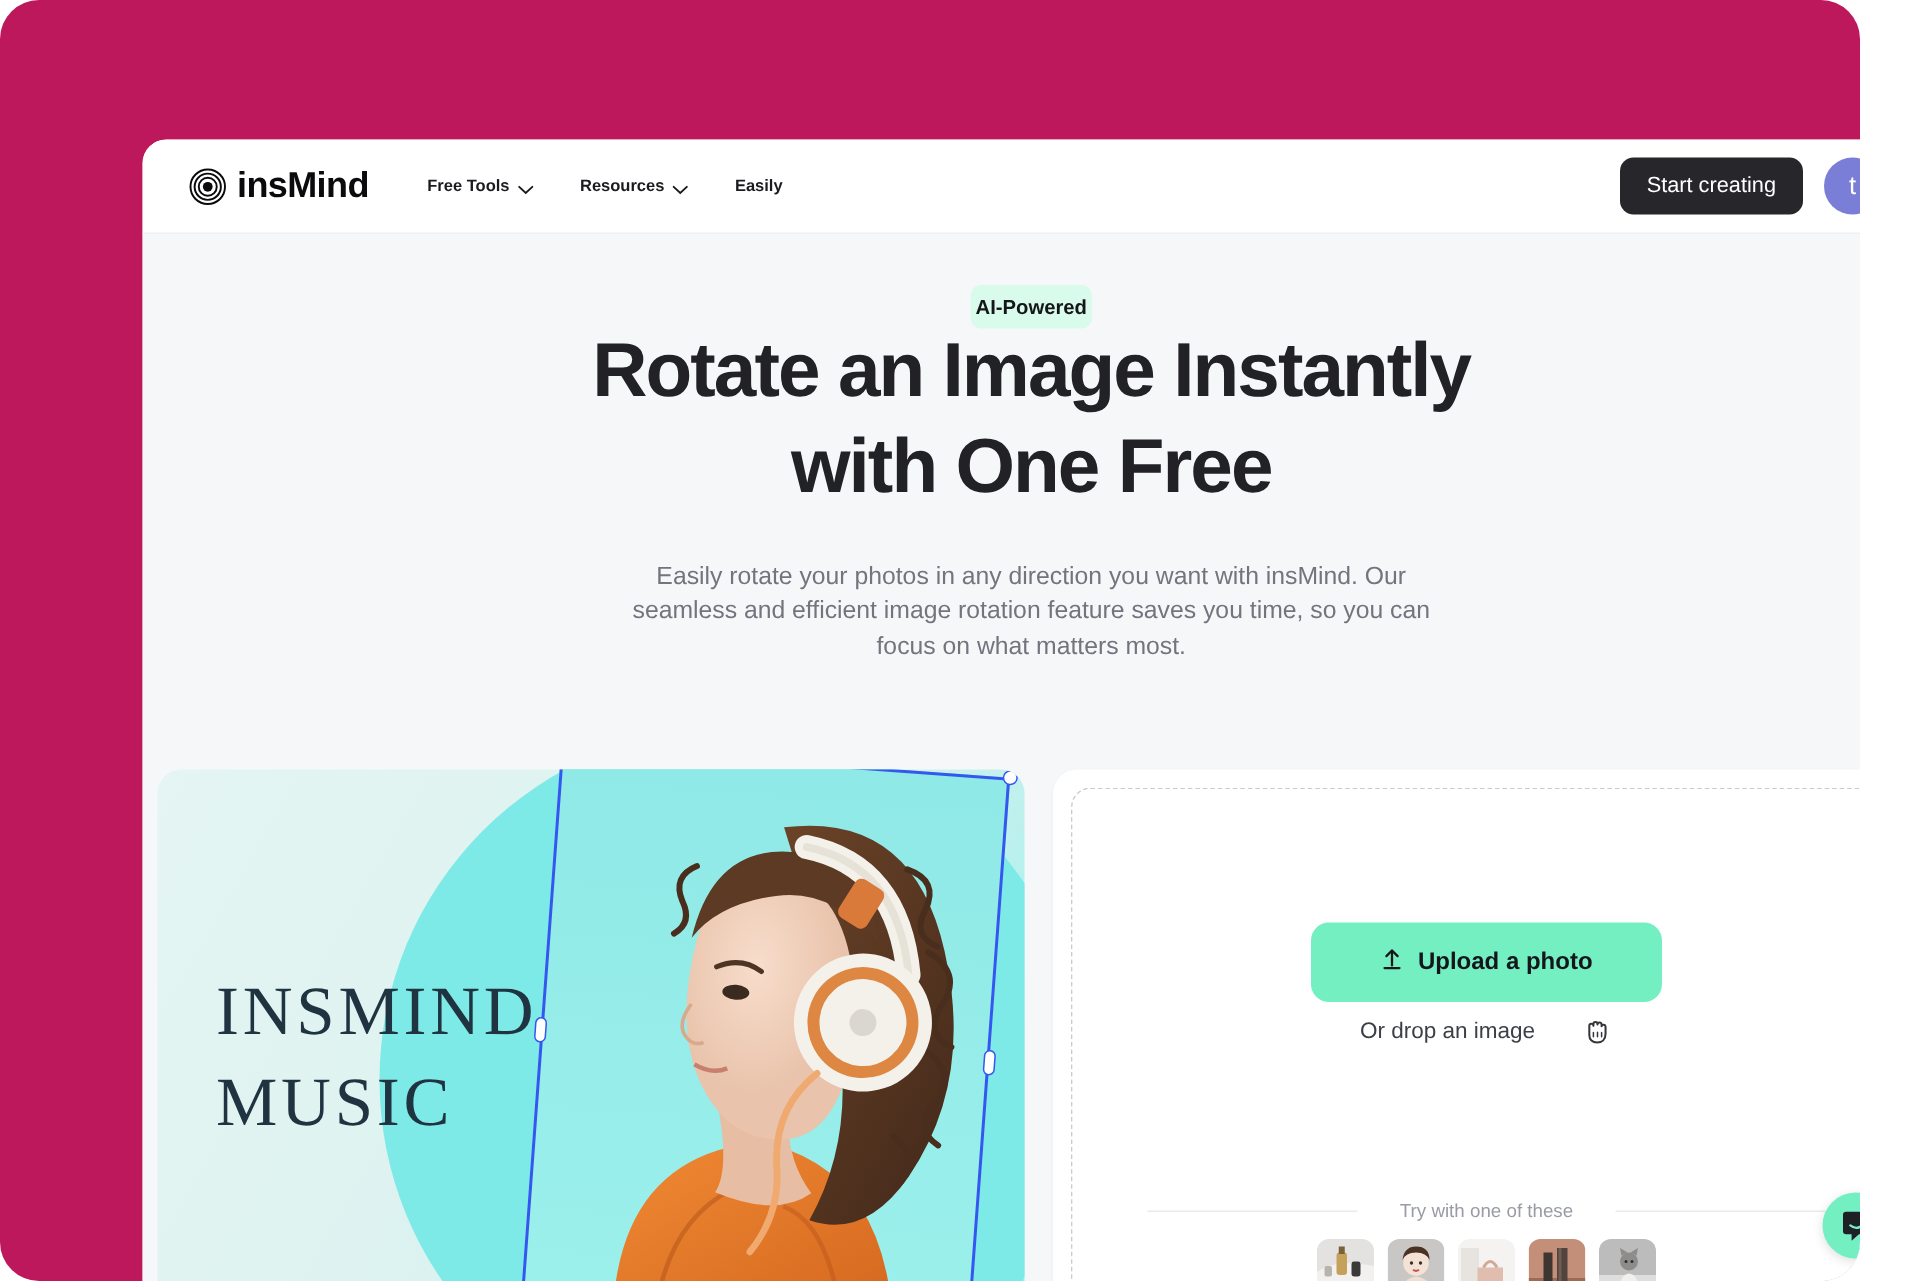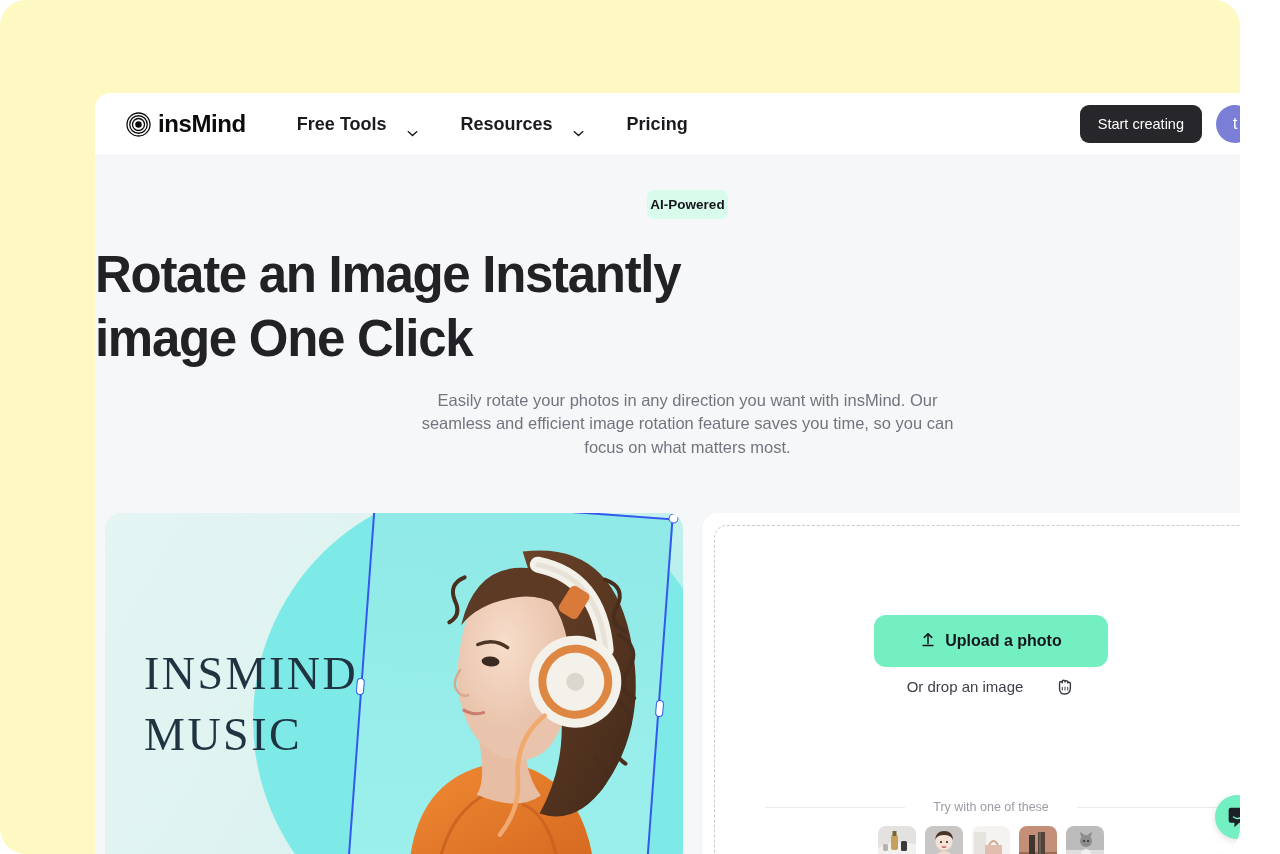--- a/index.html
+++ b/index.html
@@ -8,21 +8,21 @@
     width: 1280px;
     height: 854px;
     overflow: hidden;
     font-family: "Liberation Sans", sans-serif;
   }
 
   #page {
     position: relative;
     width: 1240px;
     height: 854px;
-    background: #fef9c3;
+    background: #be185d;
     border-radius: 26px;
     overflow: hidden;
   }
 
   
   #window {
     position: absolute;
     left: 95px;
     top: 93px;
     width: 1185px;
@@ -61,27 +61,26 @@
 
   .nav {
     display: flex;
     align-items: center;
     gap: 31px;
     margin-left: 39px;
   }
   .nav-item {
     display: flex;
     align-items: center;
-    gap: 20px;
-    font-size: 18px;
+    gap: 5px;
+    font-size: 11px;
     font-weight: bold;
     color: #1b1b1f;
     cursor: pointer;
     white-space: nowrap;
-    margin-left: 12px;
   }
   .chev {
     width: 11px; height: 7px;
     display: block;
   }
 
   .header-right {
     margin-left: auto;
     display: flex;
     align-items: flex-start;
@@ -127,32 +126,33 @@
   .badge {
     background: #d9fbec;
     color: #15161a;
     font-size: 13.5px;
     font-weight: bold;
     padding: 7px 3px;
     border-radius: 7px;
   }
 
   h1.hero-title {
-    margin-top: 30px;
+    margin-top: 2px;
+    text-align: center;
     font-size: 51px;
     line-height: 1.0;
     font-weight: bold;
     letter-spacing: -1.3px;
     color: #222226;
   }
   h1.hero-title span { display: block; }
   h1.hero-title span + span { margin-top: 13px; }
 
   p.hero-sub {
-    margin: 25px auto 0;
+    margin: 37px auto 0;
     max-width: 556px;
     text-align: center;
     font-size: 16.5px;
     line-height: 1.42;
     color: #73757e;
   }
 
   
   .panels {
     position: absolute;
@@ -343,39 +343,39 @@
         </div>
         <div class="nav-item">
           <span>Resources</span>
           <span class="chev">
             <svg viewBox="0 0 12 8" width="11" height="7">
                 <path d="M1 1.8 L6 6.4 L11 1.8" fill="none" stroke="#1b1b1f" stroke-width="1.5" stroke-linecap="round"></path>
               </svg>
           </span>
         </div>
         <div class="nav-item">
-          <span>Pricing</span>
+          <span>Easily</span>
         </div>
       </nav>
 
       <div class="header-right">
         <button class="cta">Start creating</button>
         <div class="avatar">t</div>
       </div>
     </div>
 
     <div id="main">
 
       <div class="badge-row">
         <div class="badge">AI-Powered</div>
       </div>
 
       <h1 class="hero-title">
         <span>Rotate an Image Instantly</span>
-        <span>image One Click</span>
+        <span>with One Free</span>
       </h1>
 
       <p class="hero-sub">Easily rotate your photos in any direction you want with insMind. Our seamless and efficient image rotation feature saves you time, so you can focus on what matters most.</p>
 
       <div class="panels">
 
         <div class="preview-card">
           <div class="blob"></div>
 
           <div class="preview-text">INSMIND

